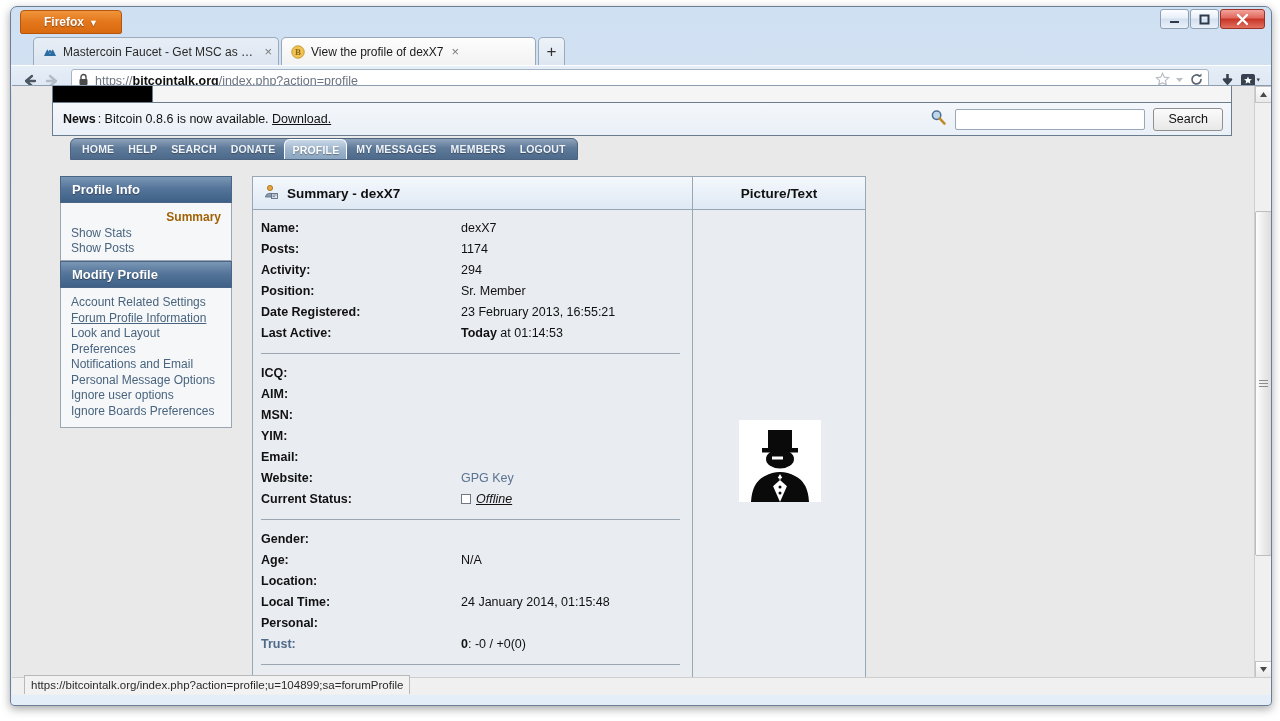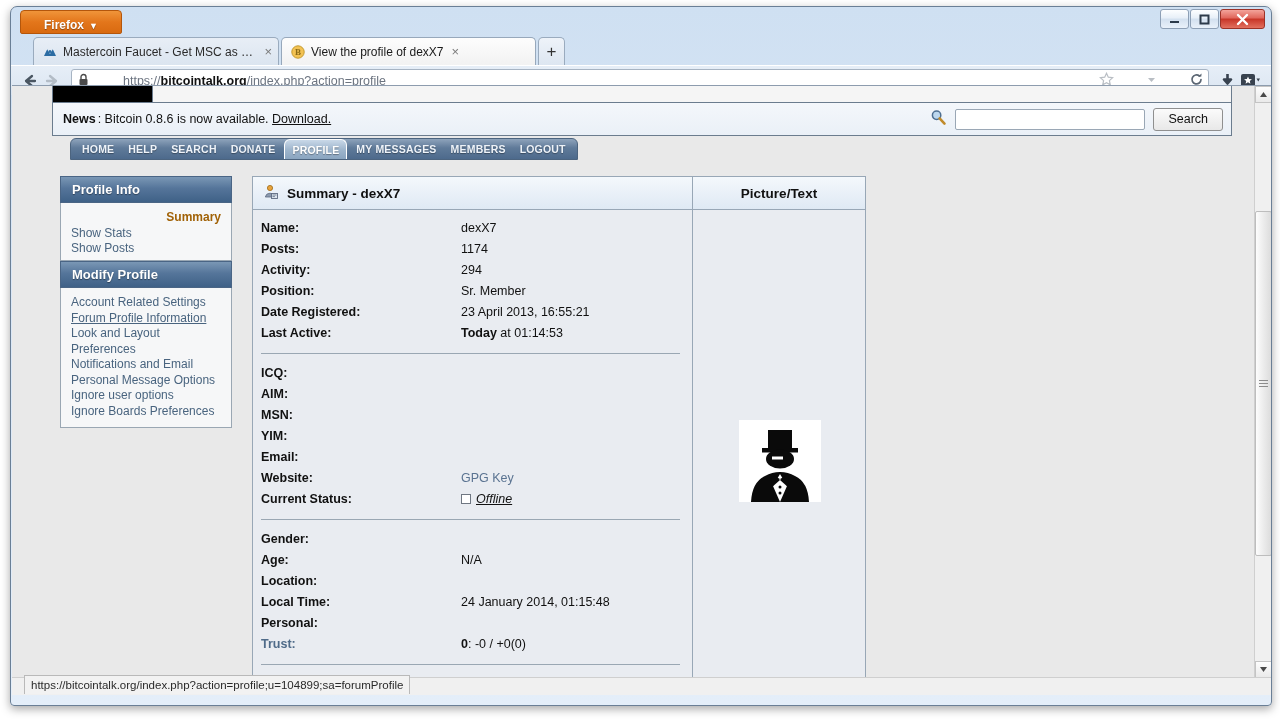--- a/index.html
+++ b/index.html
@@ -36,21 +36,21 @@
     height: 30px;
   }
   #firefox-btn {
     position: absolute; left: 9px; top: 3px;
     width: 102px; height: 24px;
     background: linear-gradient(180deg,#f0953a 0%, #e3761b 50%, #d96a10 100%);
     border: 1px solid #b4560b;
     border-radius: 4px 4px 2px 2px;
     color: #fff;
     font-size: 12px; font-weight: bold;
-    line-height: 29px;
+    line-height: 22px;
     text-align: center;
     text-shadow: 0 1px 1px rgba(0,0,0,.4);
     cursor: pointer;
   }
   #firefox-btn .caret { font-size: 9px; margin-left: 5px; }
 
   .winbtns { position:absolute; right: 6px; top: 2px; display:flex; gap:1px; }
   .winbtn {
     width: 29px; height: 20px;
     border: 1px solid #8d9fb5;
@@ -125,21 +125,20 @@
   #urlbar {
     flex: 1;
     height: 23px;
     margin: 0 6px 0 8px;
     background: #fff;
     border: 1px solid #a7b4c3;
     border-radius: 3px;
     display: flex; align-items: center;
     padding: 0 4px 0 6px;
     font-size: 12.5px;
-    gap: 28px;
   }
   #urlbar .lock { margin-right: 6px; }
   #url-text { flex:1; color:#6c7480; white-space:nowrap; overflow:hidden; }
   #url-text .host { color:#111; font-weight: bold; }
   #urlbar .star, #urlbar .stardrop, #urlbar .reload { margin-left:4px; cursor:pointer; }
   .toolbtn { width:24px; height:24px; display:flex; align-items:center; justify-content:center; cursor:pointer; }
 
   
   #viewport {
     position: absolute;
@@ -571,21 +570,21 @@
                 <div class="frow">
                   <span class="flabel">Activity:</span>
                   <span class="fval">294</span>
                 </div>
                 <div class="frow">
                   <span class="flabel">Position:</span>
                   <span class="fval">Sr. Member</span>
                 </div>
                 <div class="frow">
                   <span class="flabel">Date Registered:</span>
-                  <span class="fval">23 April 2013, 16:55:21</span>
+                  <span class="fval">23 February 2013, 16:55:21</span>
                 </div>
                 <div class="frow">
                   <span class="flabel">Last Active:</span>
                   <span class="fval"><b>Today</b><span> at 01:14:53</span></span>
                 </div>
 
                 <hr class="sep">
 
                 <div class="frow">
                   <span class="flabel">ICQ:</span>

